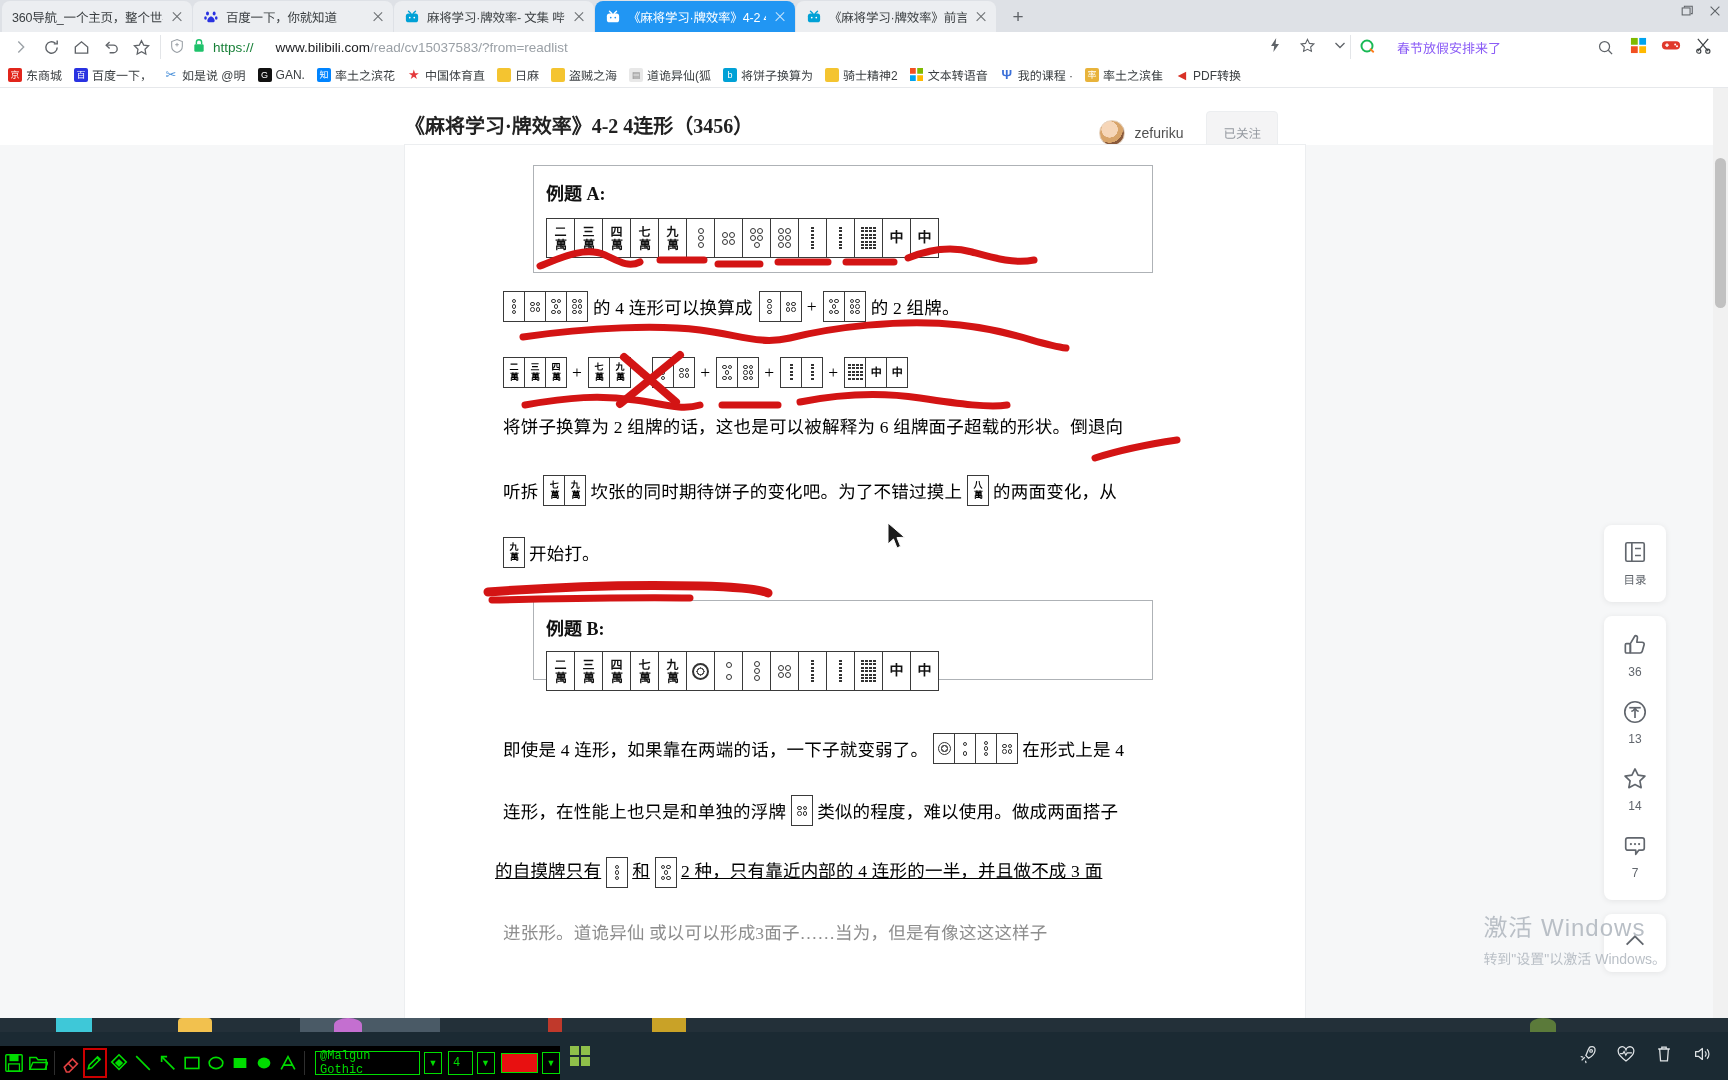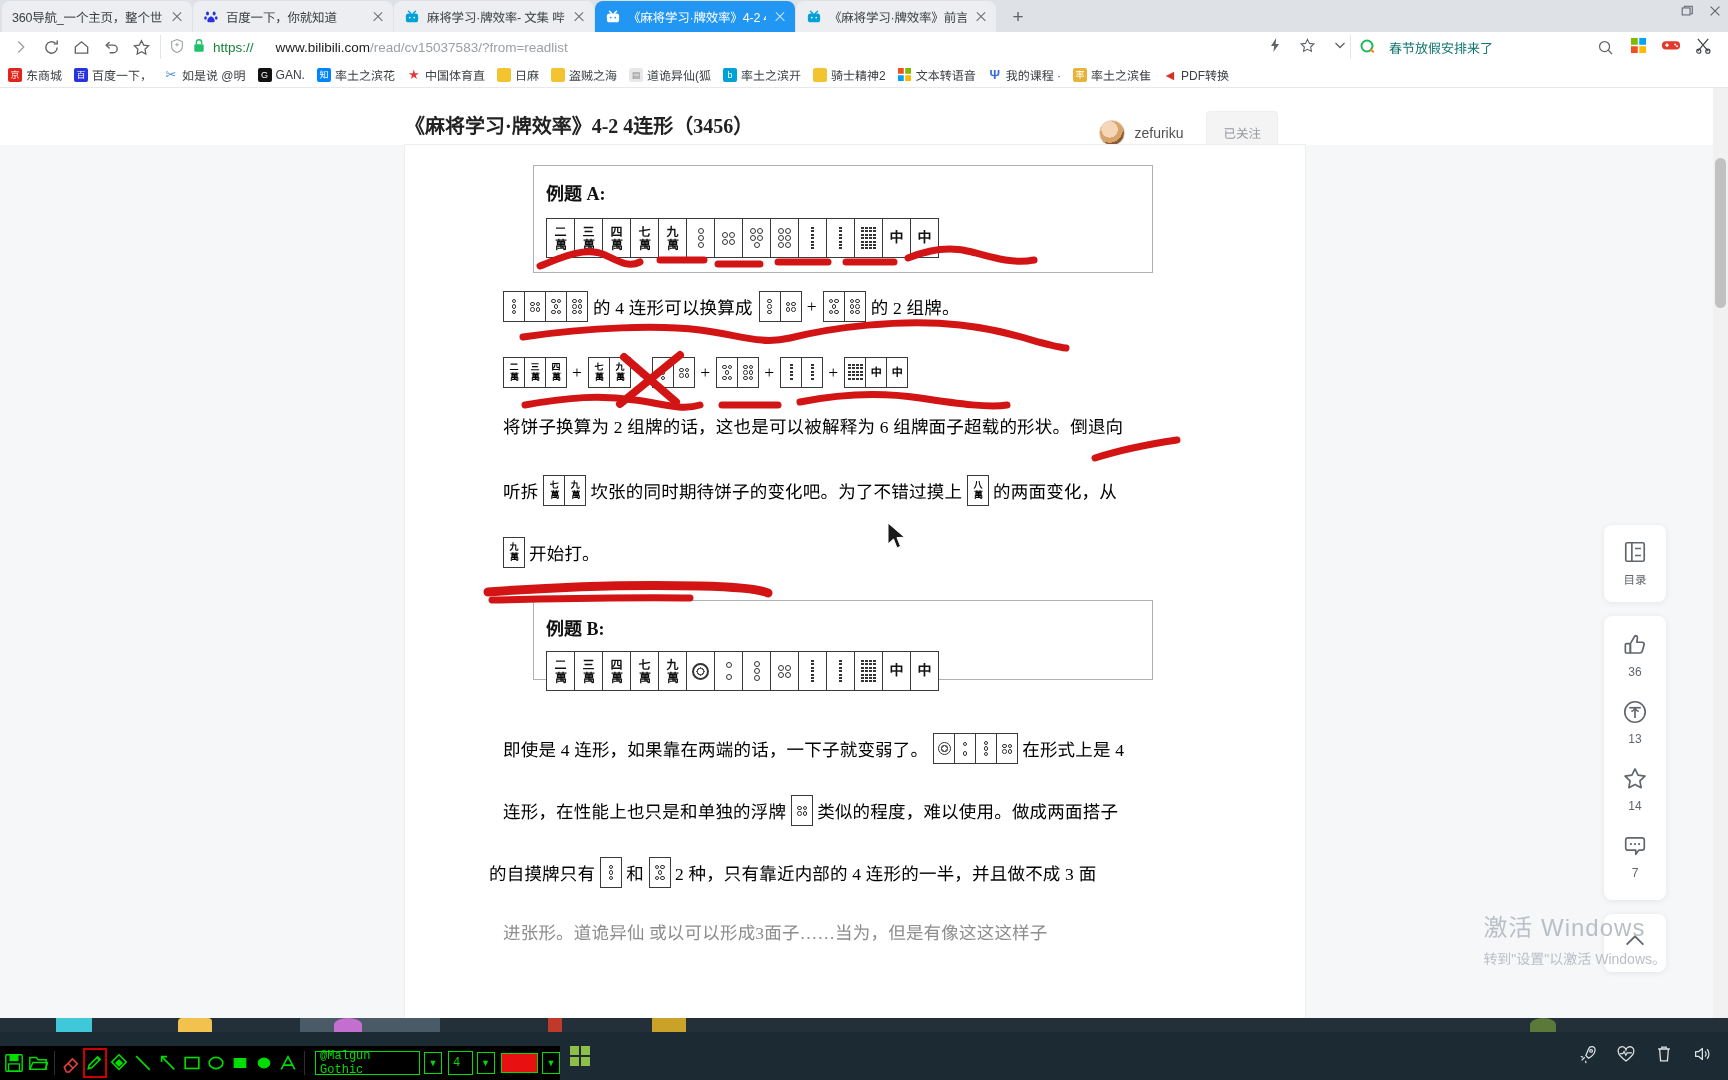--- a/index.html
+++ b/index.html
@@ -48,22 +48,22 @@
   .navicon { width:30px; height:26px; display:flex; align-items:center; justify-content:center; color:#5f6368; }
   .omnibox {
     flex:1 1 auto; height:24px; background:#ffffff; display:flex; align-items:center;
     gap:7px; padding:0 8px; border-left:1px solid #e3e5e8; margin-left:4px; font-size:13px;
   }
   .url { white-space:nowrap; color:#9aa0a6; font-size:13.5px; }
   .url b { color:#202124; font-weight:400;margin-left:22px; }
   .url .scheme { color:#188038; }
   .omnibox-right { display:flex; align-items:center; gap:16px; padding-right:2px; color:#5f6368; }
   .searchbox {
-    width:240px; height:24px; display:flex; align-items:center; gap:14px; padding:0 8px;
-    border-left:1px solid #e3e5e8; font-size:13px; color:#0f766e;
+    width:240px; height:24px; display:flex; align-items:center; gap:22px; padding:0 8px;
+    border-left:1px solid #e3e5e8; font-size:13px; color:#8b5cf6;
   }
   .ext-icons { display:flex; align-items:center; gap:14px; padding:0 10px; }
 
   
   .bookmarks {
     height:26px; background:#ffffff; display:flex; align-items:center;
     gap:0px; padding:0 2px; font-size:12px; color:#3c4043;
     border-bottom:1px solid #e6e8eb; overflow:hidden; white-space:nowrap;
   }
   .bm { display:flex; align-items:center; gap:4px; padding:2px 6px; max-width:112px; overflow:hidden; }
@@ -393,21 +393,21 @@
     <div class="bm">
       <span class="bmico" style="background:#f4c430"></span>
       <span class="bmlabel">盗贼之海</span>
     </div>
     <div class="bm">
       <span class="bmico" style="background:#e8e8e8;color:#888">▤</span>
       <span class="bmlabel">道诡异仙(狐</span>
     </div>
     <div class="bm">
       <span class="bmico" style="background:#00a1d6">b</span>
-      <span class="bmlabel">率土之滨开</span>
+      <span class="bmlabel">将饼子换算为</span>
     </div>
     <div class="bm">
       <span class="bmico" style="background:#f4c430"></span>
       <span class="bmlabel">骑士精神2</span>
     </div>
     <div class="bm">
       <span class="bmico" style="background:transparent">
         <svg width="13" height="13" viewBox="0 0 14 14">
             <rect x="0" y="0" width="6.2" height="6.2" fill="#f25022"></rect>
             <rect x="7.8" y="0" width="6.2" height="6.2" fill="#7fba00"></rect>
@@ -850,21 +850,21 @@
           <span class="pin-dots" style="grid-template-columns:repeat(2,1fr)">
             <span class="dot"></span>
             <span class="dot"></span>
             <span class="dot"></span>
             <span class="dot"></span>
           </span>
         </span>
       <span>类似的程度，难以使用。做成两面搭子</span>
     </div>
 
-    <div class="ptext" style="left:84px; top:712px; display:flex; align-items:center; gap:5px;">
+    <div class="ptext" style="left:90px; top:712px; display:flex; gap:5px;text-decoration:underline;">
       <span>的自摸牌只有</span>
       <span class="tile sm">
           <span class="pin-dots" style="grid-template-columns:repeat(1,1fr)">
             <span class="dot"></span>
             <span class="dot"></span>
             <span class="dot"></span>
           </span>
         </span>
       <span>和</span>
       <span class="tile sm">

